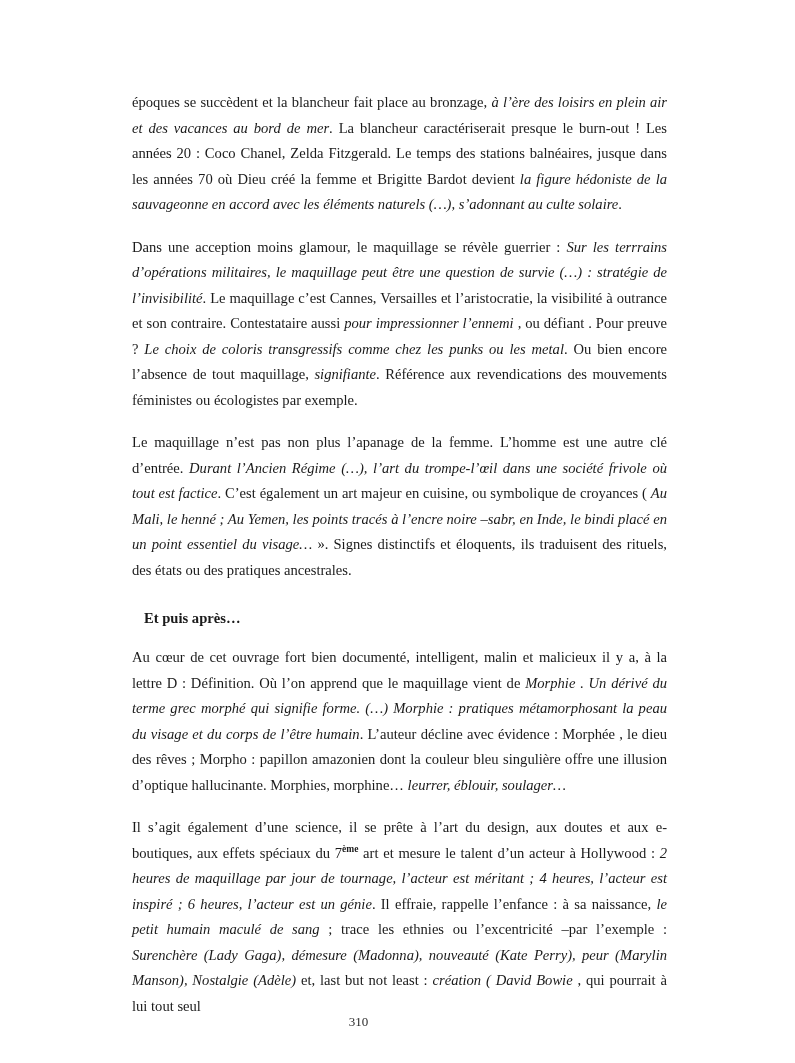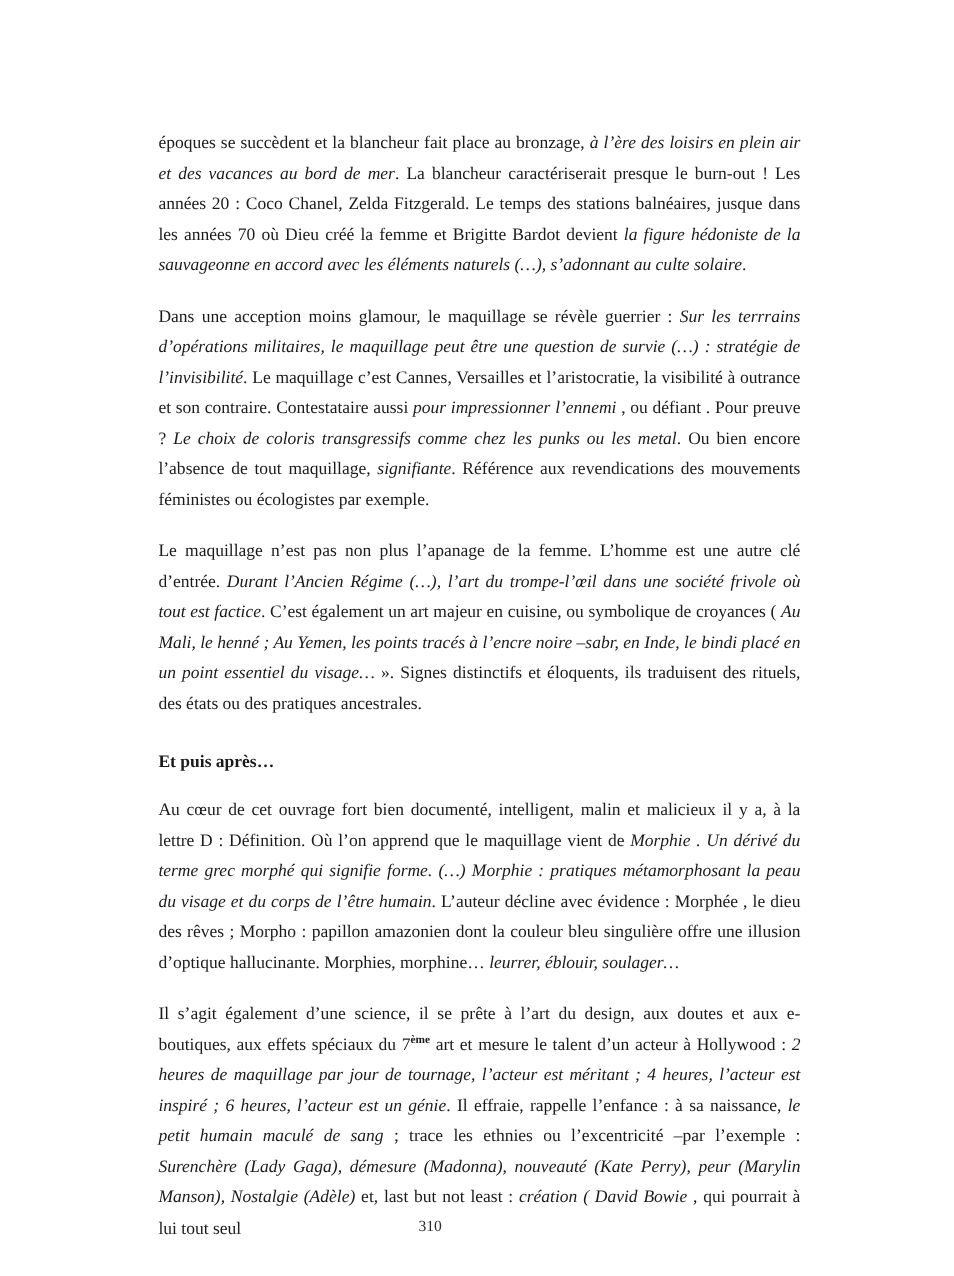--- a/index.html
+++ b/index.html
@@ -23,30 +23,30 @@
     box-sizing: border-box;
     padding: 90px 128px 40px 132px;
   }
   .body-text {
     font-size: 14.6px;
     line-height: 25.5px;
     text-align: justify;
     text-justify: inter-word;
   }
   p.para {
-    margin: 17px 0 17px 0;
+    margin: 0 0 17px 0;
     text-indent: 0;
   }
   .it {
     font-style: italic;
   }
   h2.subhead {
     font-size: 14.6px;
     font-weight: bold;
-    margin: 24px 0 16px 0;
+    margin: 24px 0 16px 12px;
     line-height: 22px;
     text-align: left;
   }
   sup.ord {
     font-size: 9.5px;
     vertical-align: super;
     line-height: 0;
     font-weight: bold;
   }
   .page-number {

